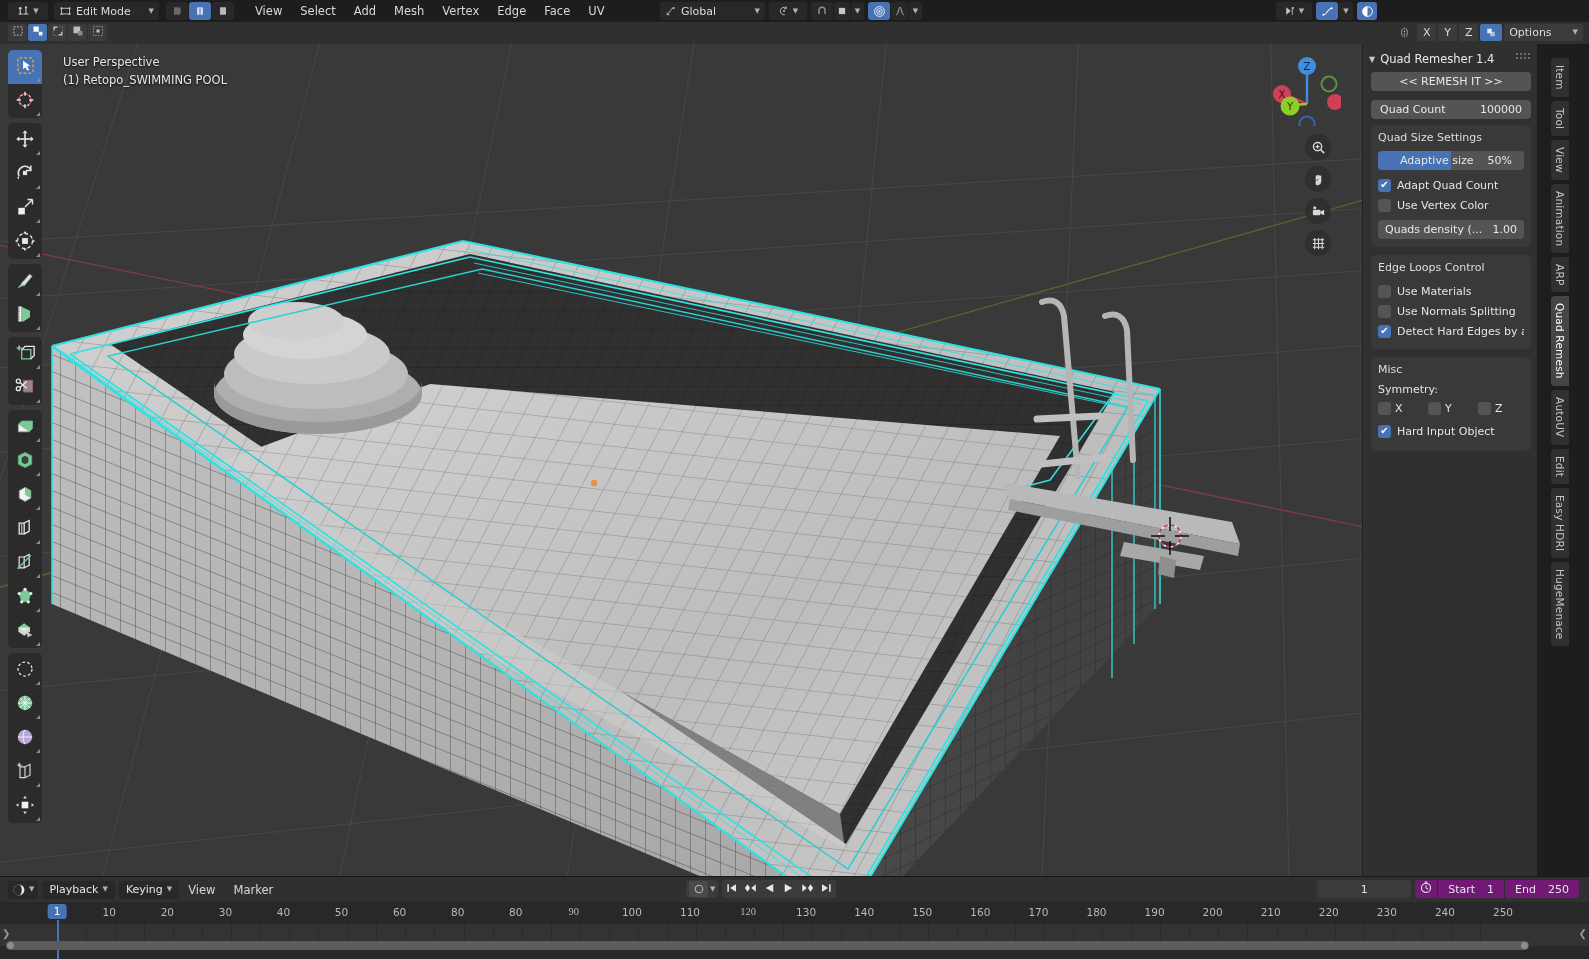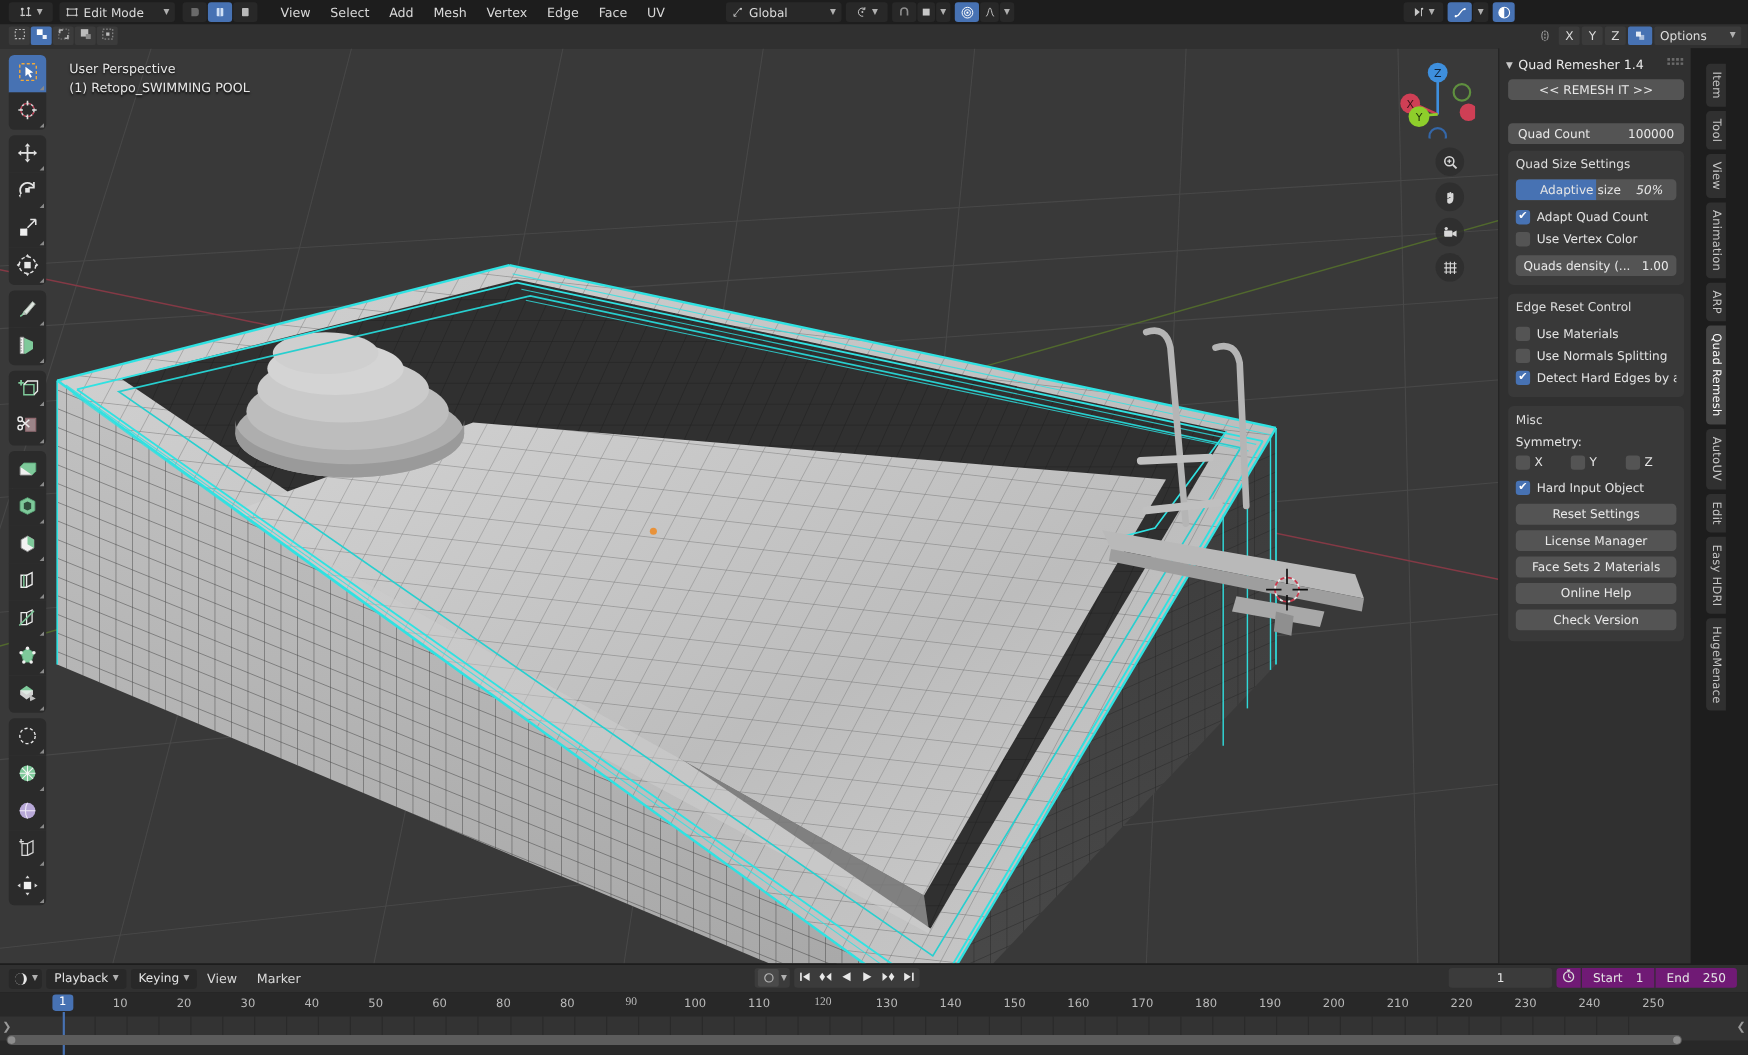--- a/index.html
+++ b/index.html
@@ -120,39 +120,39 @@
   }
   .panel-title {
     display:flex; align-items:center; gap: 5px;
     padding: 8px 8px 6px 6px; font-size: 11.5px; color: #e9e9e9;
   }
   .tri { font-size: 8px; color: #c8c8c8; }
   .pbox { margin: 0 6px 0 8px; }
   .pbtn {
     height: 19px; border-radius: 4px; background: #545454;
     display:flex; align-items:center; justify-content:center;
-    font-size: 11px; color: #e8e8e8; margin-bottom: 16px;
+    font-size: 11px; color: #e8e8e8; margin-bottom: 4px;
   }
   .pfield {
     height: 19px; border-radius: 4px; background: #545454;
     display:flex; align-items:center; justify-content:space-between;
     padding: 0 9px; font-size: 11px; color: #e8e8e8; margin-bottom: 4px;
   }
   .subpanel {
     background: #393939; border-radius: 5px;
     padding: 6px 7px 8px 7px; margin: 6px 6px 0 8px;
   }
   .sp-title { font-size: 11px; color: #dedede; margin-bottom: 7px; }
   .slider {
     height: 19px; border-radius: 4px; background: #545454;
     position: relative; overflow:hidden; margin-bottom: 5px;
   }
   .slider .fill { position:absolute; left:0; top:0; bottom:0; background:#4772b3; }
   .slider .lbl { position:absolute; left: 9px; top:0; line-height: 19px; font-size: 11px; margin-left: 13px; }
-  .slider .val { position:absolute; right: 12px; top:0; line-height: 19px; font-size: 11px; font-style: italic; }
+  .slider .val { position:absolute; right: 12px; top:0; line-height: 19px; font-size: 11px; }
   .chkrow { display:flex; align-items:center; gap:6px; height: 20px; }
   .chk {
     width: 13px; height: 13px; border-radius: 3px; background: #545454;
     display:flex; align-items:center; justify-content:center; flex: none;
   }
   .chk.on { background: #4772b3; }
   .chk .tick { color: #fff; font-size: 10px; line-height: 1; margin-top:-1px; }
   .chkrow span { font-size: 11px; color: #e4e4e4; white-space: nowrap; overflow:hidden; }
   .misc-label { font-size: 11px; color: #e4e4e4; margin: 4px 0 6px 0; }
   .symrow { display:flex; align-items:center; gap: 4px; margin-bottom: 6px; }
@@ -885,21 +885,21 @@
         <div class="chk"></div>
         <span>Use Vertex Color</span>
       </div>
       <div class="pfield" style="margin-top:5px;margin-bottom:0;padding:0 7px">
         <span>Quads density (...</span>
         <span>1.00</span>
       </div>
     </div>
 
     <div class="subpanel" style="margin-top:8px">
-      <div class="sp-title">Edge Reset Control</div>
+      <div class="sp-title">Edge Loops Control</div>
       <div class="chkrow">
         <div class="chk"></div>
         <span>Use Materials</span>
       </div>
       <div class="chkrow">
         <div class="chk"></div>
         <span>Use Normals Splitting</span>
       </div>
       <div class="chkrow">
         <div class="chk on">
@@ -925,27 +925,20 @@
             <div class="chk"></div>
             <span>Z</span>
           </div>
         </div>
       <div class="chkrow">
         <div class="chk on">
             <span class="tick">✔</span>
           </div>
         <span>Hard Input Object</span>
       </div>
-      <div id="miscbtns">
-          <div class="pbtn2">Reset Settings</div>
-          <div class="pbtn2">License Manager</div>
-          <div class="pbtn2">Face Sets 2 Materials</div>
-          <div class="pbtn2">Online Help</div>
-          <div class="pbtn2">Check Version</div>
-        </div>
     </div>
   </div>
 
   <div class="vtabs" id="vtabs">
       <div class="vtab">Item</div>
       <div class="vtab">Tool</div>
       <div class="vtab">View</div>
       <div class="vtab">Animation</div>
       <div class="vtab">ARP</div>
       <div class="vtab active">Quad Remesh</div>

